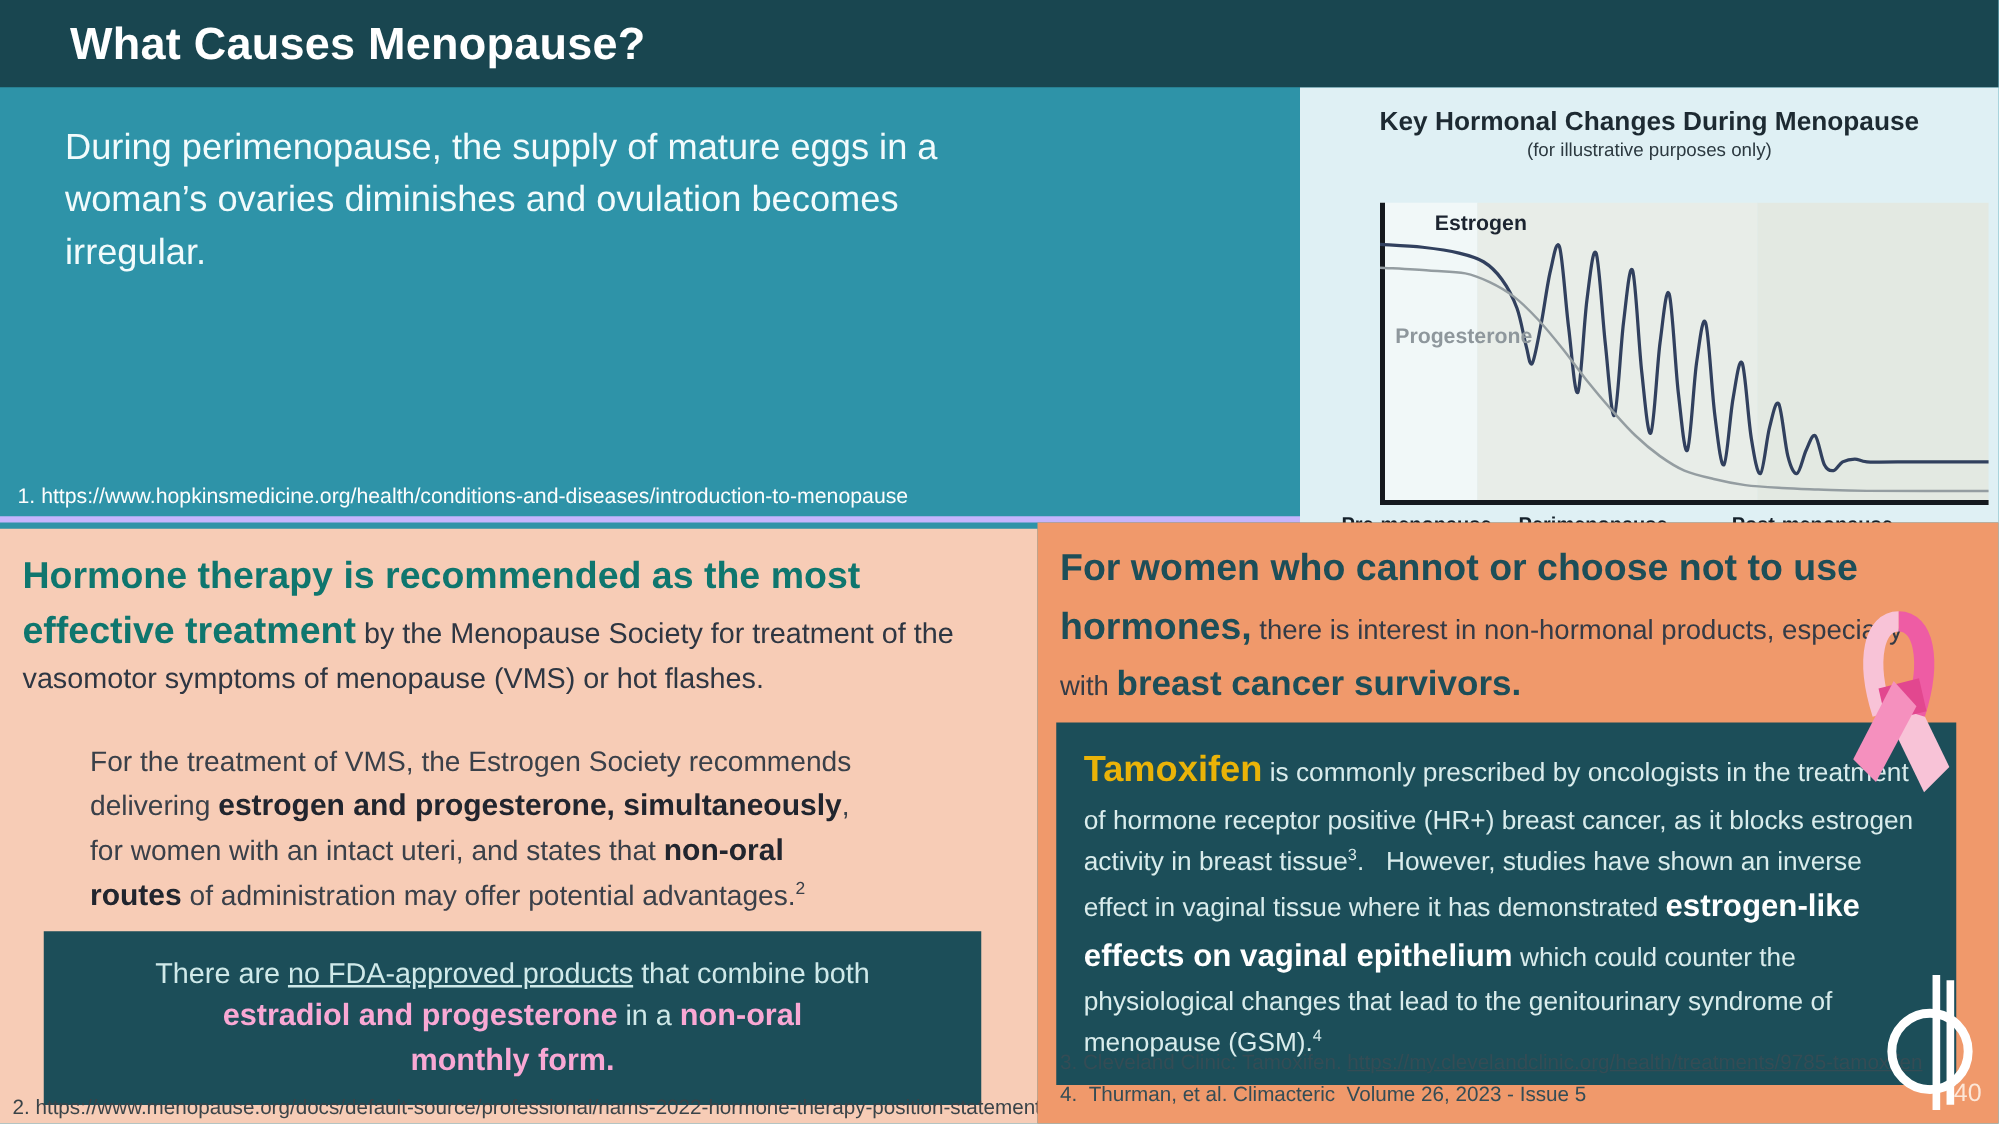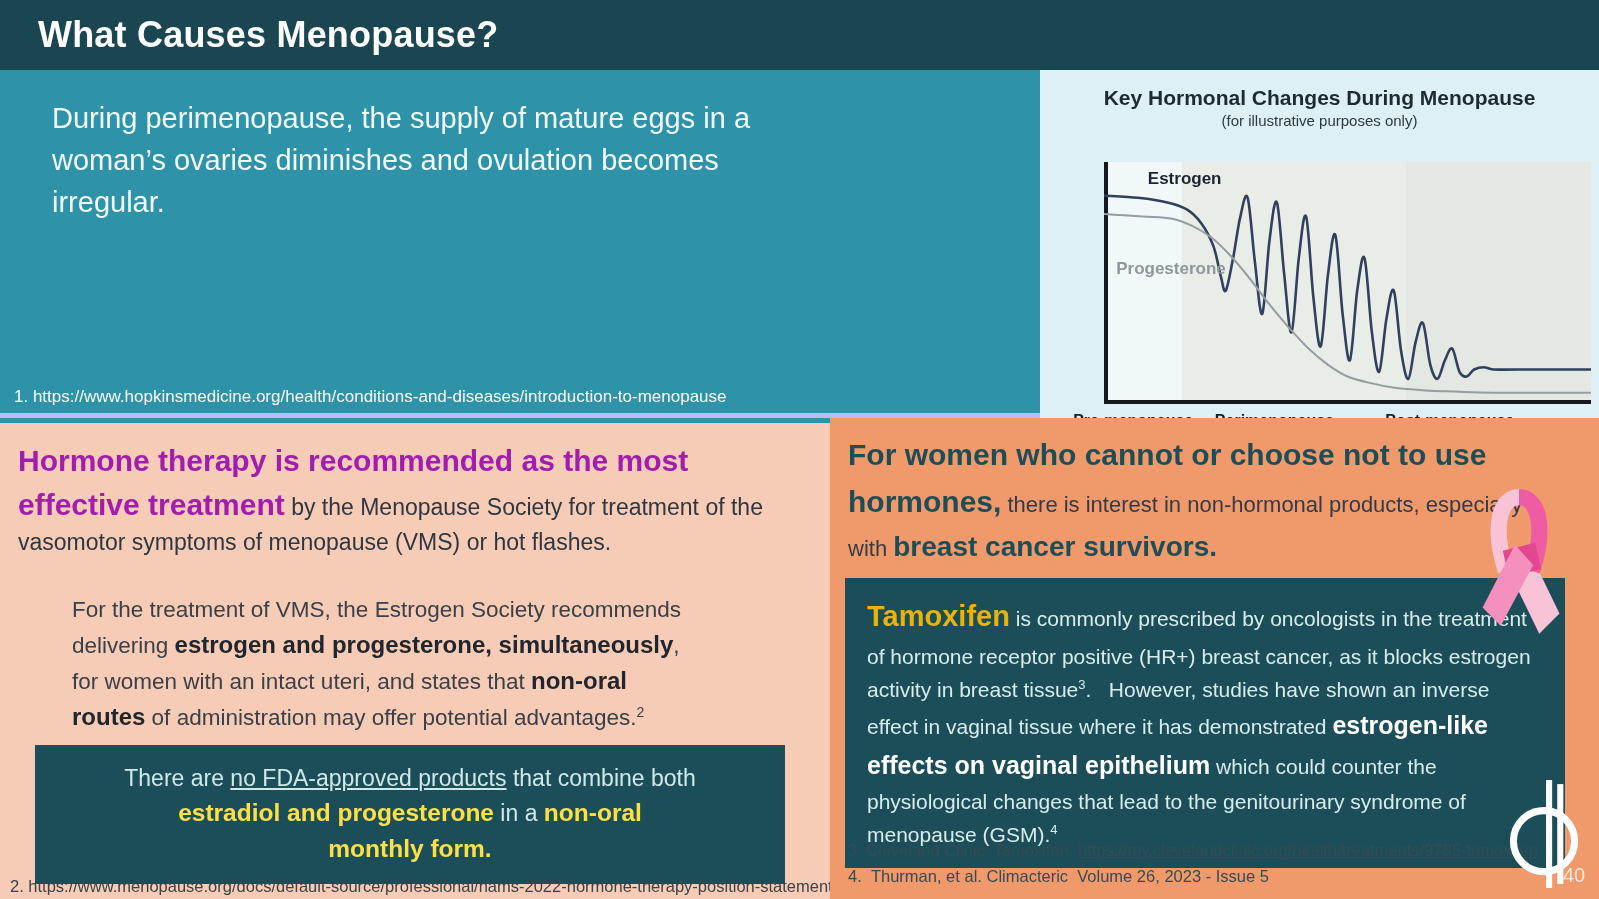--- a/index.html
+++ b/index.html
@@ -2,21 +2,21 @@
 <html><head>
 <meta charset="utf-8">
 <style>
   * { margin:0; padding:0; box-sizing:border-box; }
   html,body { width:1599px; height:899px; background:#fff; }
   body { font-family:"Liberation Sans","DejaVu Sans",sans-serif; }
   .slide { position:relative; width:1599px; height:899px; overflow:hidden; background:#2e93a8; }
 
   
   .hdr { position:absolute; left:0; top:0; width:1599px; height:70px; background:#194650; }
-  .hdr h1 { color:#fff; font-size:36px; font-weight:bold; line-height:70px; padding-left:38px; letter-spacing:0.2px; }
+  .hdr h1 { color:#fff; font-size:36px; font-weight:bold; line-height:70px; padding-left:56px; letter-spacing:0.2px; }
 
   
   .intro { position:absolute; left:0; top:70px; width:1040px; height:348px; background:#2e93a8; border-bottom:5px solid #c4b5fd; }
   .intro .para { width:780px; margin:28px 0 0 52px; color:#f2fbfc; font-size:29px; line-height:1.44; }
   .intro .para b { color:#ffffff; }
   .intro .fn { position:absolute; left:14px; bottom:6px; color:#fdfdfd; font-size:17px; }
   sup { font-size:0.62em; vertical-align:super; line-height:0; }
 
   
   .chart-panel { position:absolute; left:1040px; top:70px; width:559px; height:348px; background:#dff0f4; }
@@ -29,29 +29,29 @@
   .lbl-estrogen { left:9%; top:3%; color:#1c2430; }
   .lbl-progesterone { left:2.5%; top:40%; color:#8e979c; }
   .xlabels { position:absolute; left:64px; top:342px; width:487px; height:24px; }
   .xlabels span { position:absolute; transform:translateX(-50%); font-size:16px; font-weight:bold; color:#14202a; white-space:nowrap; }
   .xl-0 { left:6%; } .xl-1 { left:35%; } .xl-2 { left:71%; }
 
   
   .panel-peach { position:absolute; left:0; top:423px; width:830px; height:476px; background:#f7ccb6; }
   .panel-orange { position:absolute; left:830px; top:418px; width:769px; height:481px; background:#f0996b; }
 
-  .headline-b { font-size:30px; font-weight:bold; color:#a21caf; }
+  .headline-b { font-size:30px; font-weight:bold; color:#0f766e; }
   .headline-r { font-size:23px; color:#2e3642; }
   .peach-head { width:795px; margin:16px 0 0 18px; line-height:1.45; }
 
   .peach-body { width:620px; margin:34px 0 0 72px; font-size:22.5px; line-height:1.5; color:#3a4049; }
   .peach-body b { font-size:24px; color:#21252e; }
 
   .teal-box { position:absolute; left:35px; top:322px; width:750px; min-height:132px; background:#1c4e59; text-align:center; padding:16px 40px; color:#cfe9e9; font-size:23px; line-height:1.48; }
-  .teal-box b { color:#fde047; font-size:24.5px; }
+  .teal-box b { color:#f9a8d4; font-size:24.5px; }
   .teal-box .u { text-decoration:underline; }
 
   .fn-dark { position:absolute; left:10px; bottom:3px; font-size:16.5px; color:#3a4348; white-space:nowrap; }
 
   .orange-head { width:690px; margin:14px 0 0 18px; line-height:1.55; }
   .orange-head .headline-b { color:#1d4e58; }
   .orange-head .headline-r { color:#343b46; font-size:22px; }
   .headline-b2 { font-size:28px; font-weight:bold; color:#1d4e58; }
 
   .tam-box { position:absolute; left:15px; top:160px; width:720px; min-height:252px; background:#1c4e59; padding:16px 22px; color:#d9ecec; font-size:21px; line-height:1.58; }

